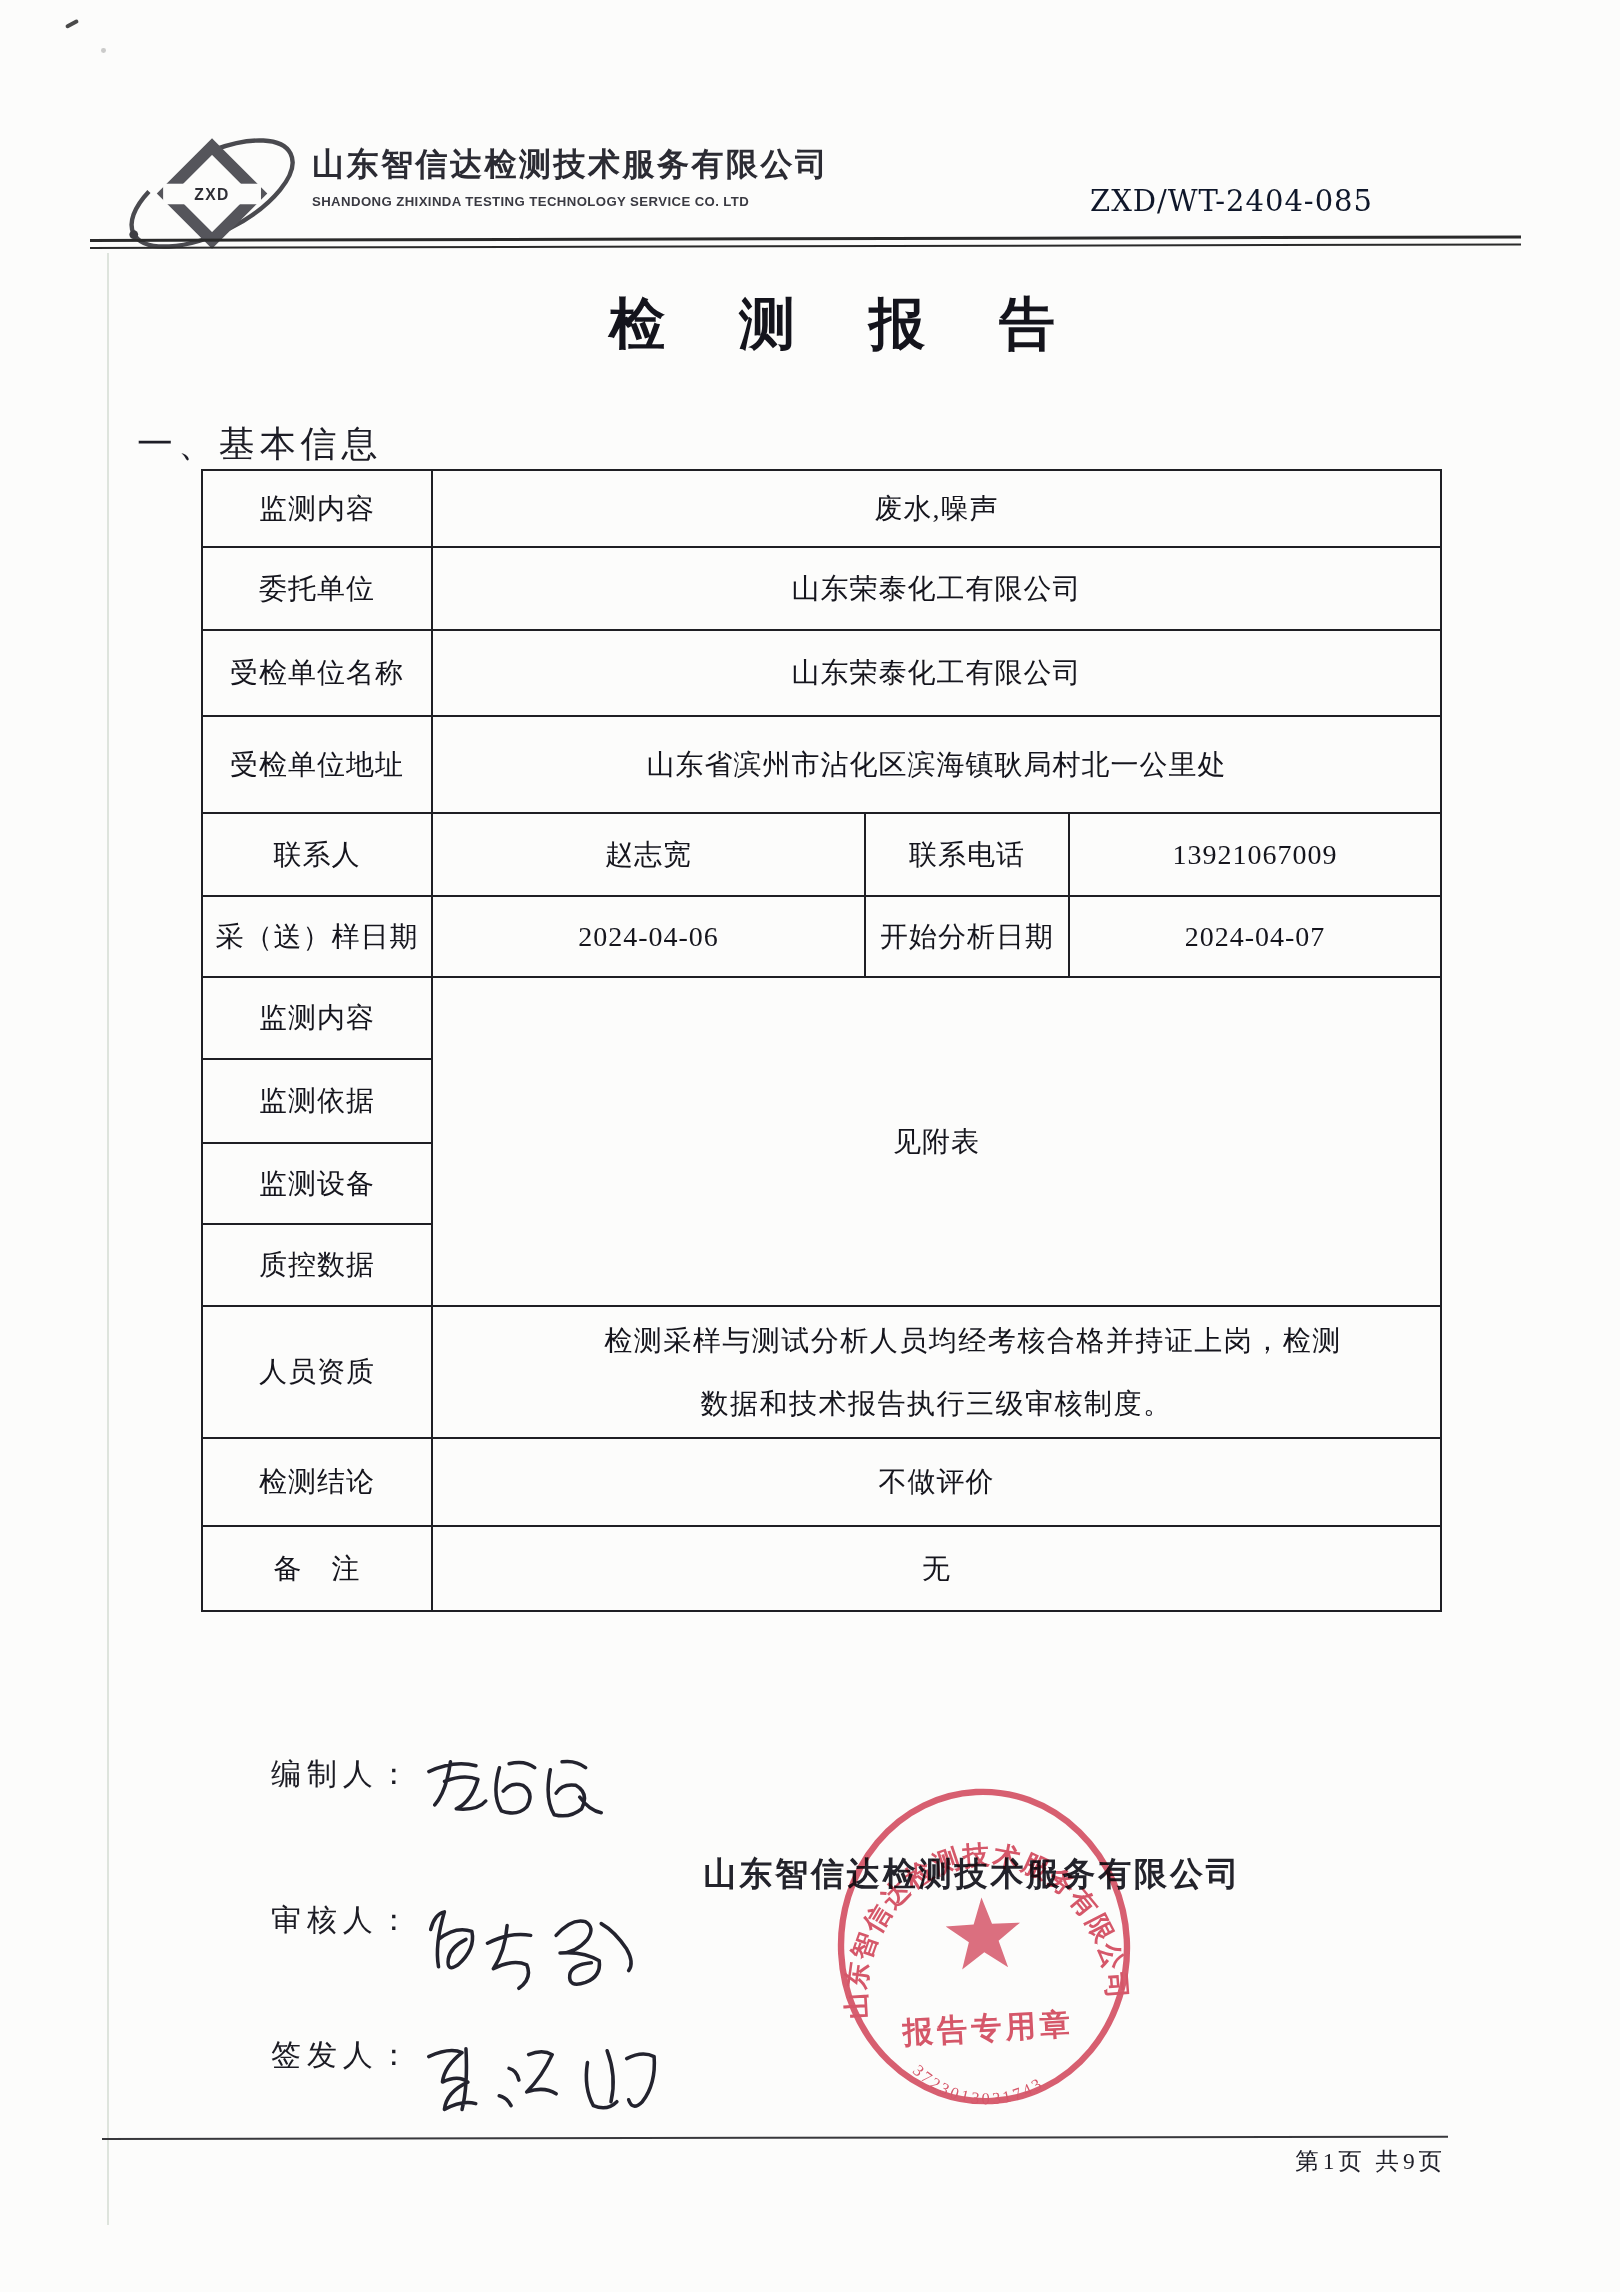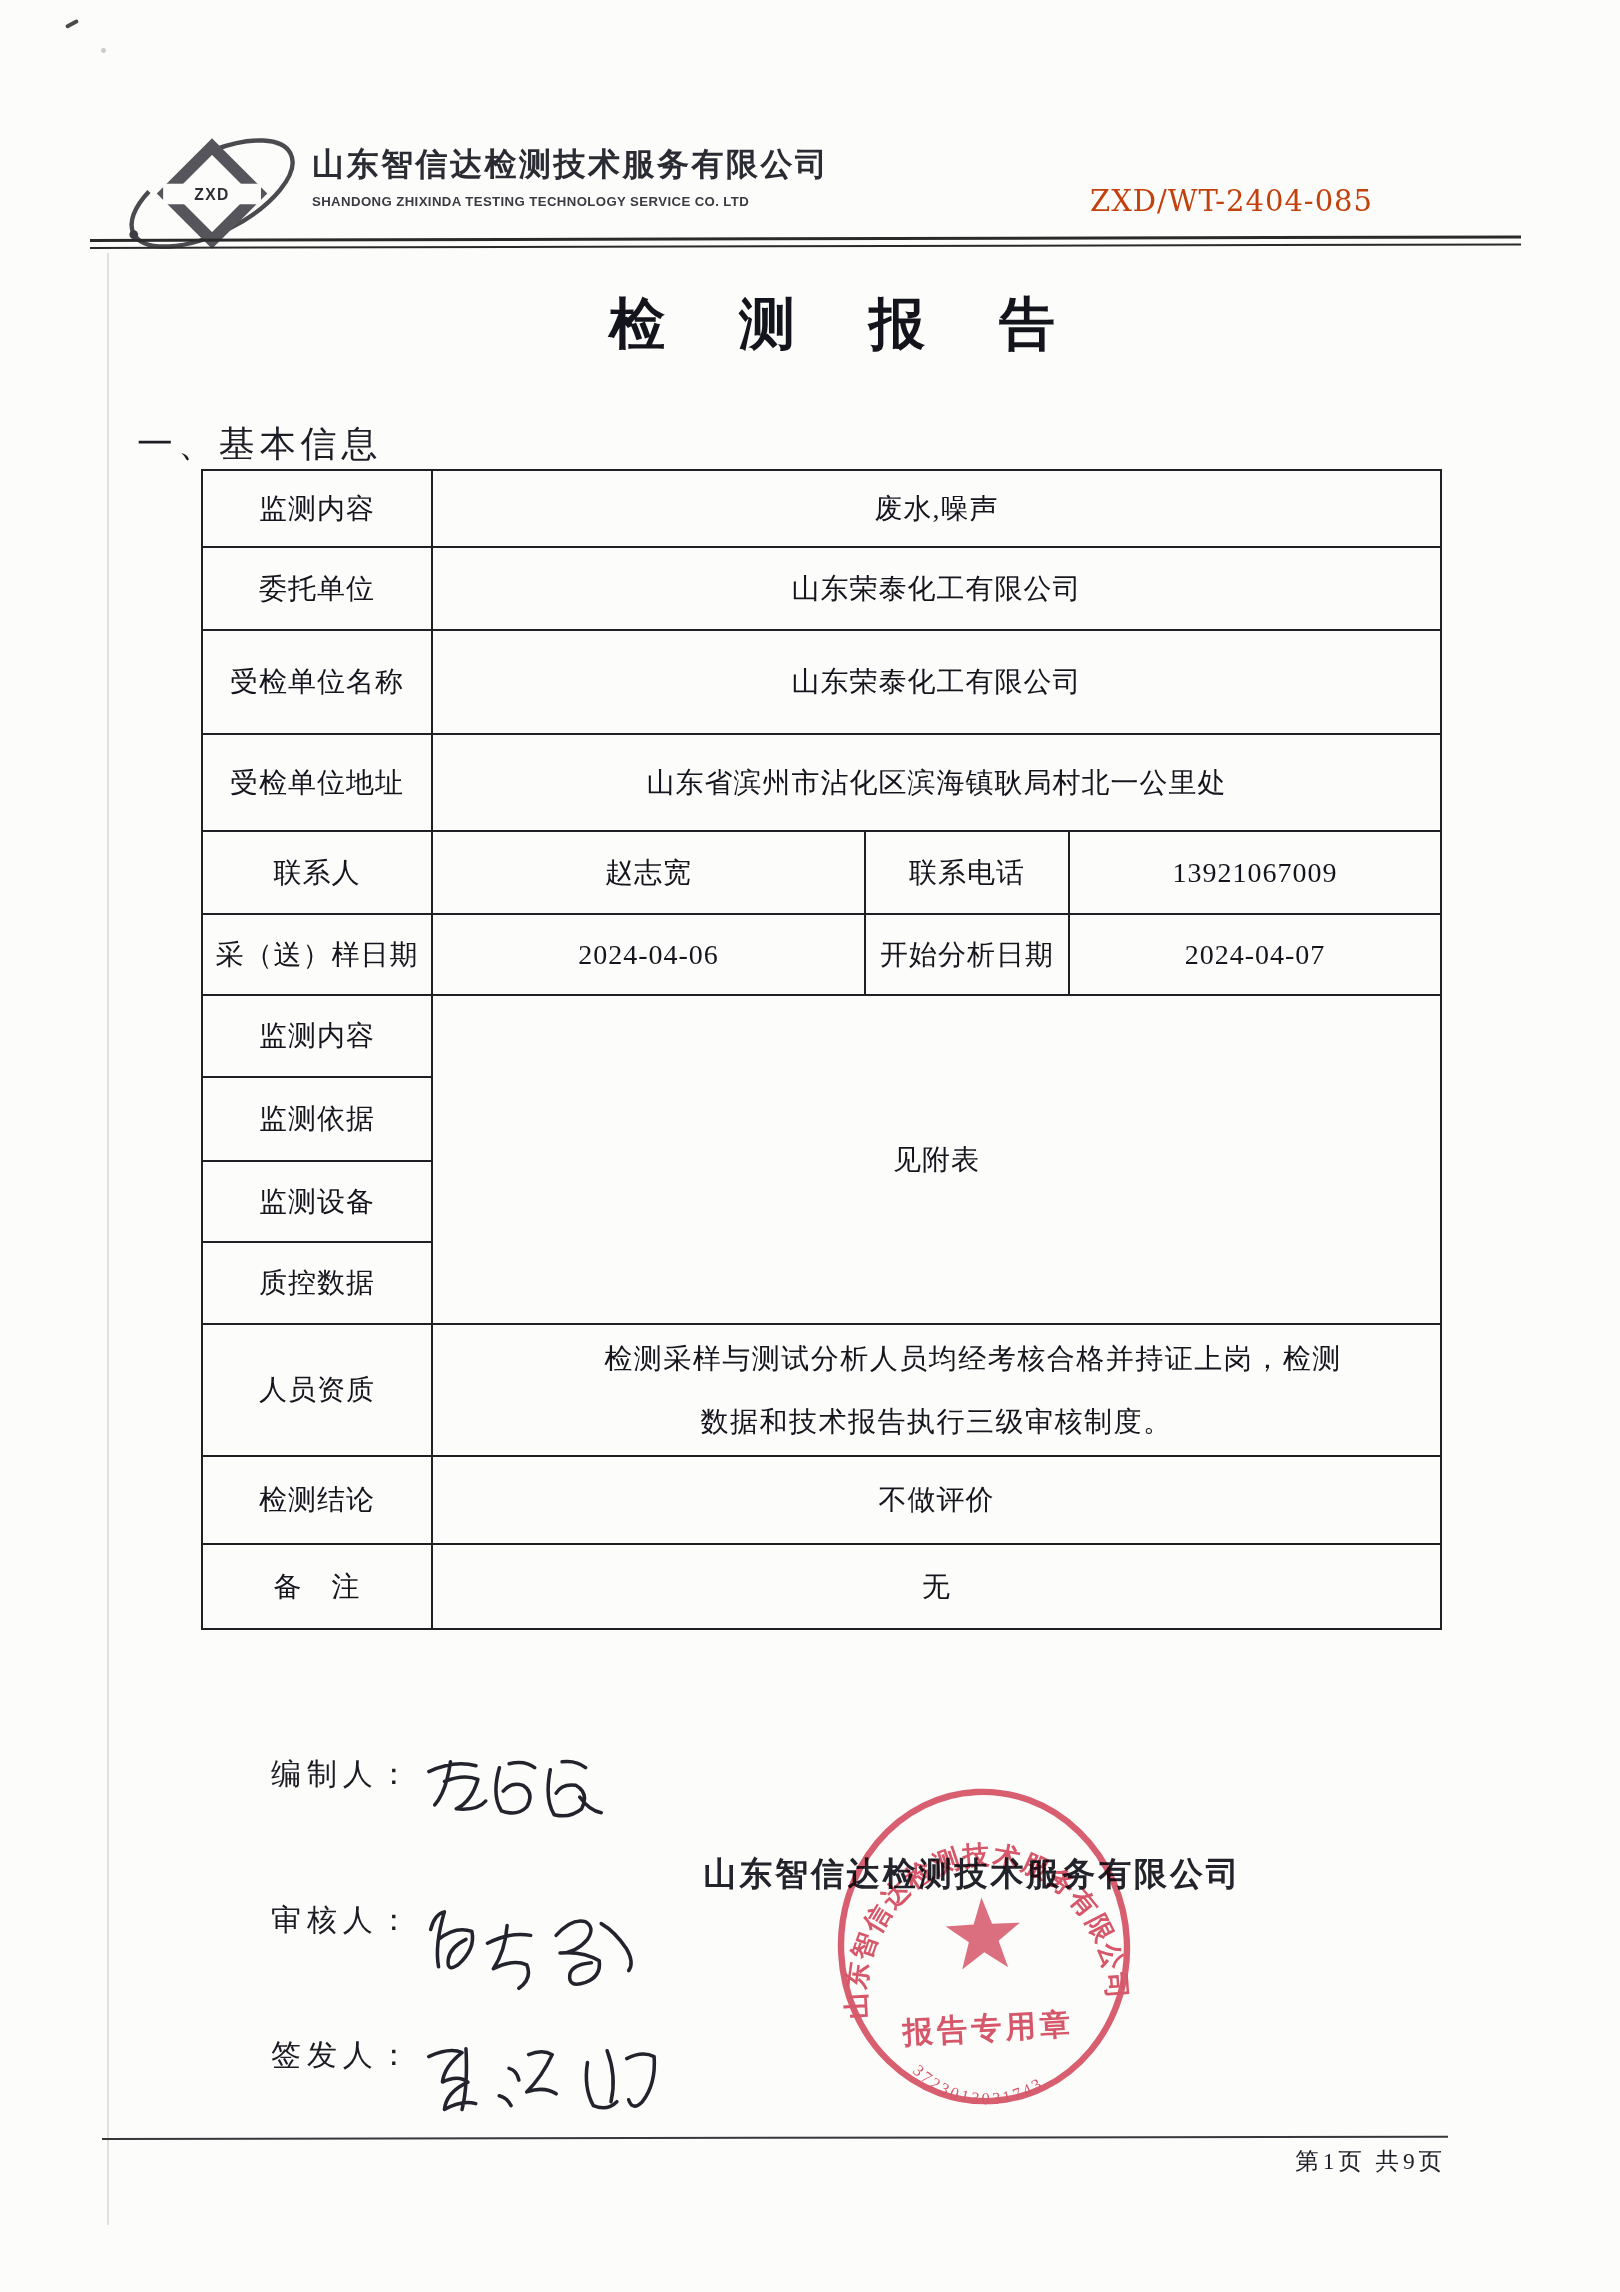--- a/index.html
+++ b/index.html
@@ -15,21 +15,21 @@
   .abs{position:absolute;}
   
   .speck1{left:65px;top:21.6px;width:13.7px;height:3.9px;background:#4a4a4a;transform:rotate(-28deg);border-radius:2px;}
   .speck2{left:101px;top:48px;width:4.9px;height:4.9px;background:#9a9a9a;border-radius:50%;opacity:.5;}
   .scanline-v{left:107px;top:253px;width:2px;height:1972px;background:rgba(135,160,135,.26);}
   
   .logo{left:116px;top:125px;}
   .co-block{left:312px;top:143px;}
   .co-cn{font-size:32px;font-weight:bold;letter-spacing:2.5px;color:#2b2b33;font-family:"Liberation Sans","DejaVu Sans",sans-serif;}
   .co-en{margin-top:6.9px;font-size:13.2px;font-weight:bold;letter-spacing:0.4px;color:#3a3a42;font-family:"Liberation Sans","DejaVu Sans",sans-serif;}
-  .report-code{left:1090px;top:184px;font-size:29px;letter-spacing:1px;color:#c2410c;font-family:"DejaVu Serif","Liberation Serif",serif;}
+  .report-code{left:1090px;top:184px;font-size:29px;letter-spacing:1px;color:#0f172a;font-family:"DejaVu Serif","Liberation Serif",serif;}
   .rule-a{left:90px;top:239px;width:1431px;border-top:3.9px solid #2a2a2a;transform:rotate(-.14deg);transform-origin:left center;}
   .rule-b{left:90px;top:247px;width:1431px;border-top:2px solid #2a2a2a;transform:rotate(-.14deg);transform-origin:left center;}
   
   .doc-title{left:0;top:287px;width:1616px;text-align:center;font-size:56px;font-weight:bold;letter-spacing:74px;text-indent:74px;color:#14141c;margin-left:24px;}
   .sec-heading{left:137px;top:420px;font-size:36px;letter-spacing:4.9px;color:#1d1d26;}
   
   table.info{
     position:absolute;left:201px;top:469px;width:1240px;
     border-collapse:collapse;table-layout:fixed;
     font-size:28px;color:#15151d;
@@ -95,21 +95,21 @@
       </colgroup>
     <tbody>
         <tr style="height:77px">
       <td class="lbl">监测内容</td>
       <td colspan="3">废水,噪声</td>
     </tr>
     <tr style="height:83px">
       <td class="lbl">委托单位</td>
       <td colspan="3">山东荣泰化工有限公司</td>
     </tr>
-    <tr style="height:104px">
+    <tr style="height:86px">
       <td class="lbl">受检单位名称</td>
       <td colspan="3">山东荣泰化工有限公司</td>
     </tr>
     <tr style="height:97px">
       <td class="lbl">受检单位地址</td>
       <td colspan="3">山东省滨州市沾化区滨海镇耿局村北一公里处</td>
     </tr>
     <tr style="height:83px">
       <td class="lbl">联系人</td>
       <td>赵志宽</td>

